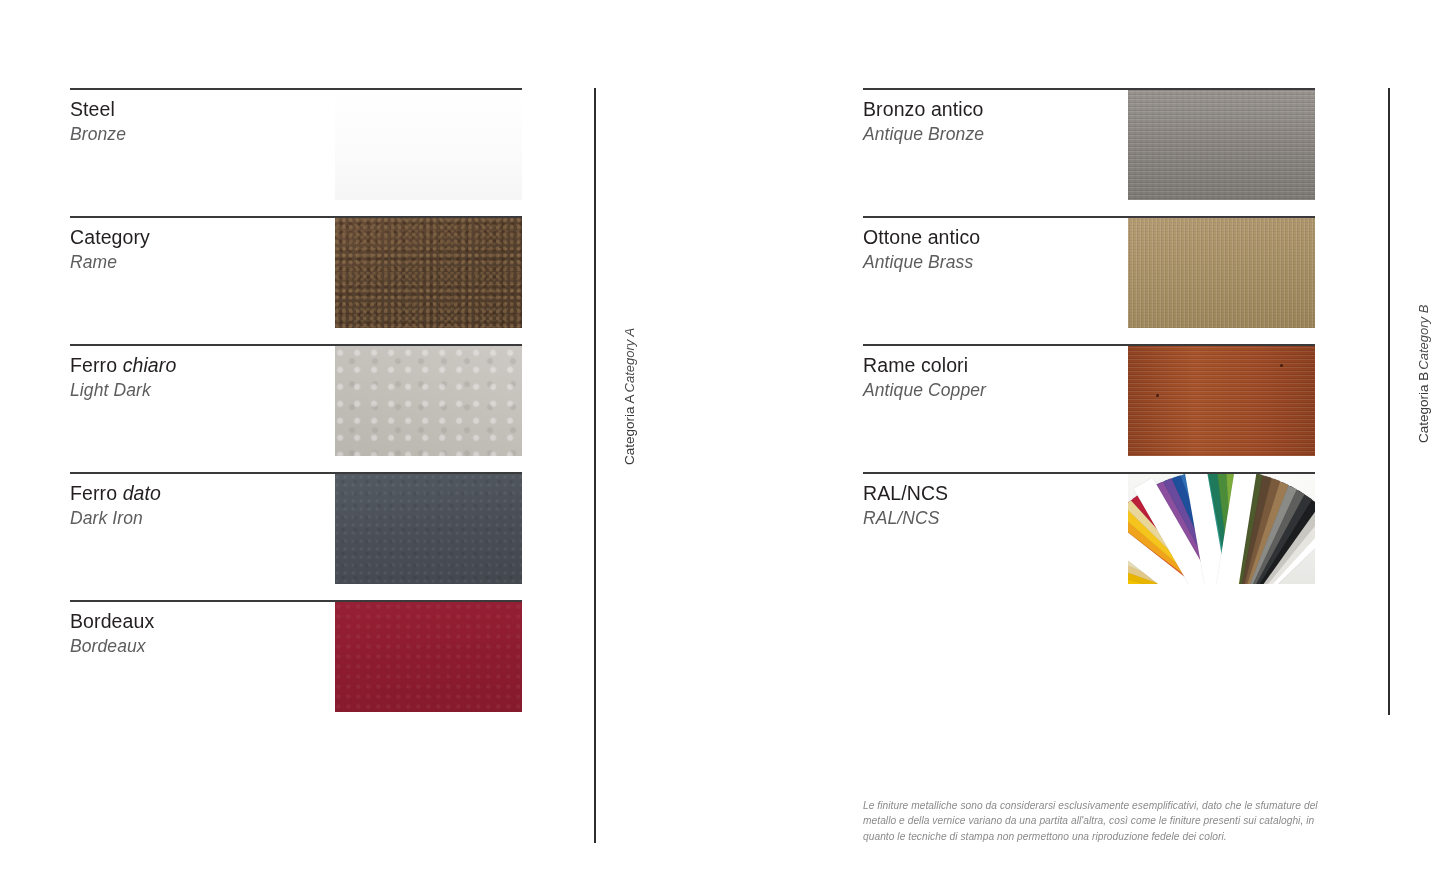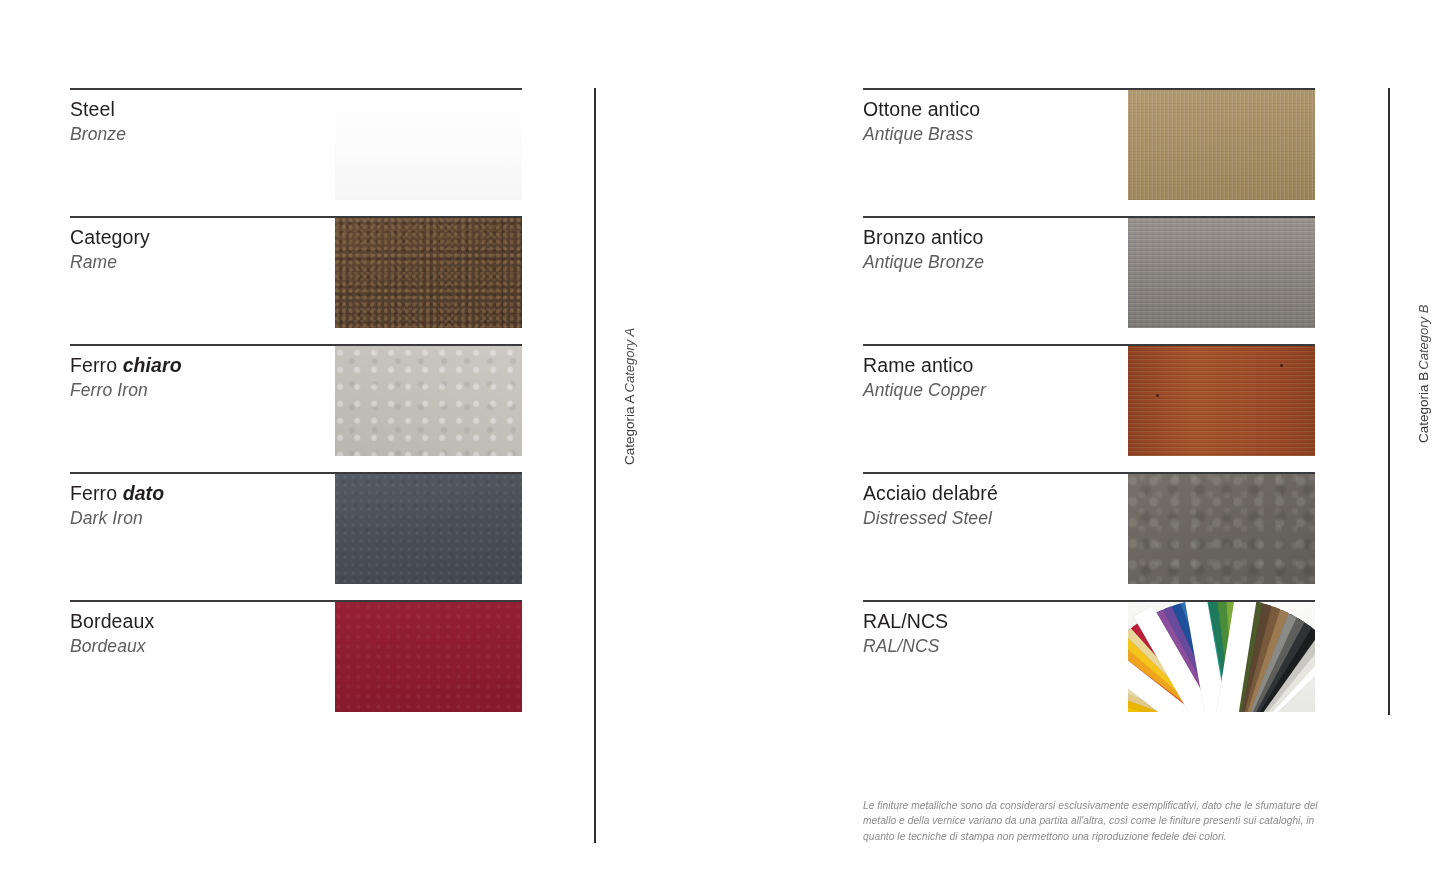--- a/index.html
+++ b/index.html
@@ -17,21 +17,21 @@
 
   .row{position:relative;height:128px;}
   .row .rule{
     position:absolute;top:0;left:0;right:0;height:2px;background:#3a3a3c;
   }
   .row .labels{position:absolute;top:9px;left:0;}
   .name-it{
     font-size:19.5px;line-height:25px;color:#231f20;letter-spacing:0.1px;
     white-space:nowrap;
   }
-  .name-it .it{font-style:italic;font-weight:bold;}
+  .name-it .it{font-style:italic;}
   .name-en{
     font-size:17.5px;line-height:25px;color:#5d5d5f;font-style:italic;
     letter-spacing:0.1px;white-space:nowrap;
   }
 
   
   .swatch{
     position:absolute;top:2px;right:0;width:187px;height:110px;
     overflow:hidden;background:#ddd;
   }
@@ -193,21 +193,21 @@
           <div class="name-en">Rame</div>
         </div>
         <div class="swatch sw-rust">
           <div class="tex"></div>
         </div>
       </div>
       <div class="row">
         <div class="rule"></div>
         <div class="labels">
           <div class="name-it"><span>Ferro</span> <span class="it">chiaro</span></div>
-          <div class="name-en">Ferro Iron</div>
+          <div class="name-en">Light Dark</div>
         </div>
         <div class="swatch sw-lightiron">
           <div class="tex"></div>
         </div>
       </div>
       <div class="row">
         <div class="rule"></div>
         <div class="labels">
           <div class="name-it"><span>Ferro</span> <span class="it">dato</span></div>
           <div class="name-en">Dark Iron</div>
@@ -225,57 +225,47 @@
         <div class="swatch sw-bordeaux">
           <div class="tex"></div>
         </div>
       </div>
     </div>
 
   <div class="col col-b" id="col-b">
       <div class="row">
         <div class="rule"></div>
         <div class="labels">
+          <div class="name-it">Bronzo antico</div>
+          <div class="name-en">Antique Bronze</div>
+        </div>
+        <div class="swatch sw-bronze">
+          <div class="tex"></div>
+        </div>
+      </div>
+      <div class="row">
+        <div class="rule"></div>
+        <div class="labels">
           <div class="name-it">Ottone antico</div>
           <div class="name-en">Antique Brass</div>
         </div>
         <div class="swatch sw-brass">
           <div class="tex"></div>
         </div>
       </div>
       <div class="row">
         <div class="rule"></div>
         <div class="labels">
-          <div class="name-it">Bronzo antico</div>
-          <div class="name-en">Antique Bronze</div>
-        </div>
-        <div class="swatch sw-bronze">
-          <div class="tex"></div>
-        </div>
-      </div>
-      <div class="row">
-        <div class="rule"></div>
-        <div class="labels">
-          <div class="name-it">Rame antico</div>
+          <div class="name-it">Rame colori</div>
           <div class="name-en">Antique Copper</div>
         </div>
         <div class="swatch sw-copper">
           <div class="tex"></div>
           <div class="spot" style="left: 28px; top: 48px;"></div>
           <div class="spot" style="left: 152px; top: 18px;"></div>
-        </div>
-      </div>
-      <div class="row">
-        <div class="rule"></div>
-        <div class="labels">
-          <div class="name-it">Acciaio delabré</div>
-          <div class="name-en">Distressed Steel</div>
-        </div>
-        <div class="swatch sw-steel">
-          <div class="tex"></div>
         </div>
       </div>
       <div class="row">
         <div class="rule"></div>
         <div class="labels">
           <div class="name-it">RAL/NCS</div>
           <div class="name-en">RAL/NCS</div>
         </div>
         <div class="swatch sw-ral">
           <div class="tex"></div>

